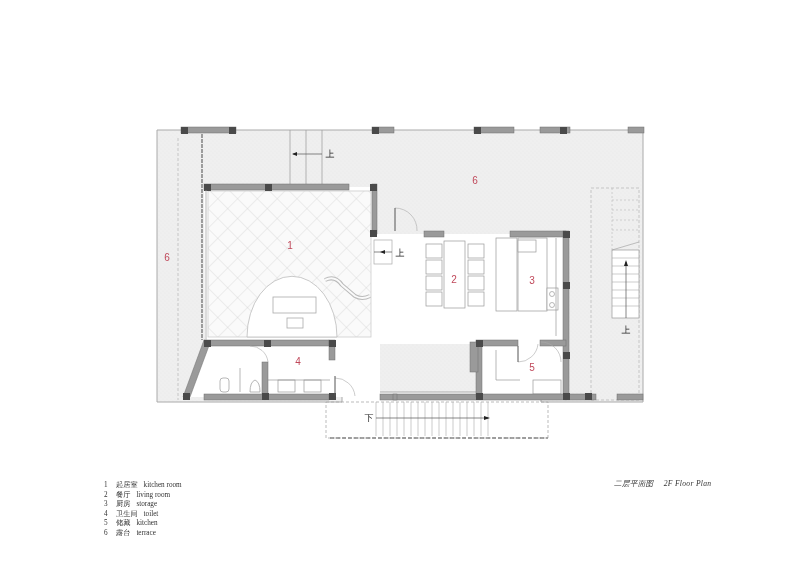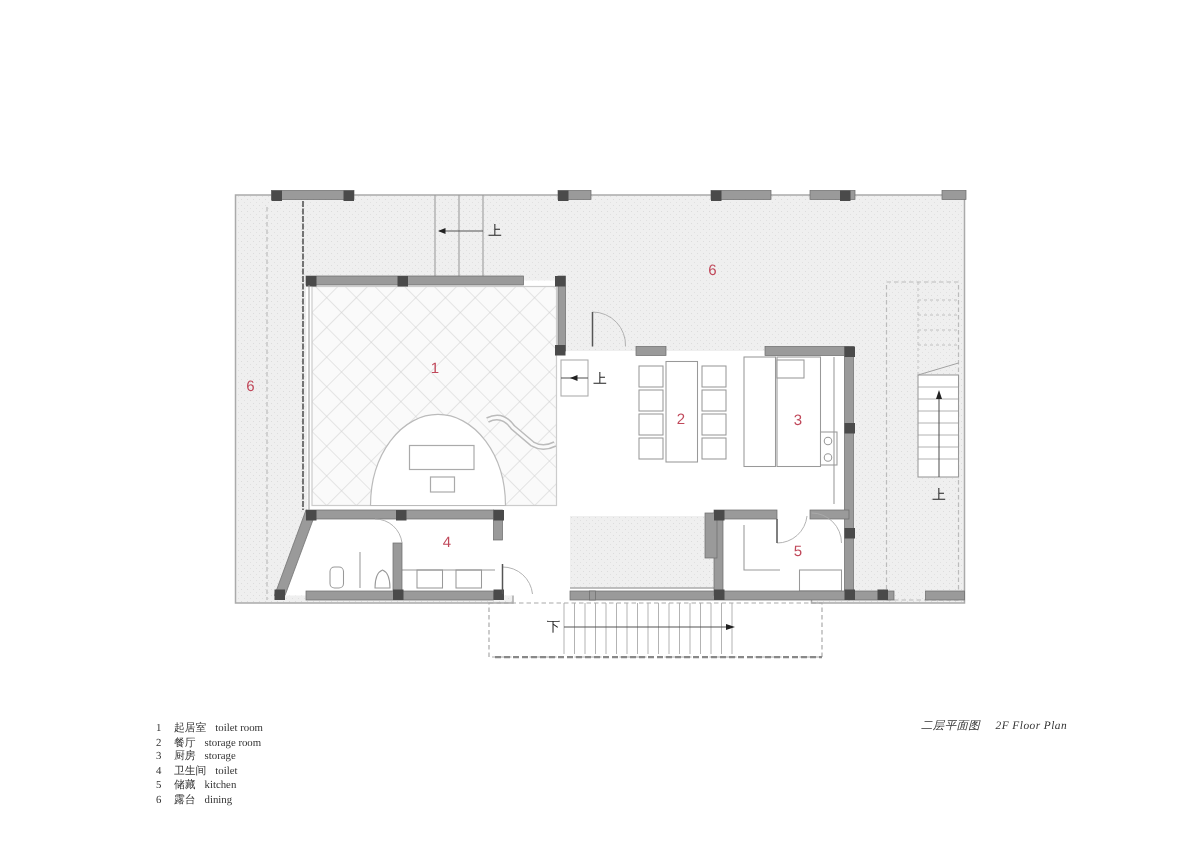--- a/index.html
+++ b/index.html
@@ -247,45 +247,45 @@
     <text class="stair-label" x="400" y="253">上</text>
     <text class="stair-label" x="626" y="330">上</text>
     <text class="stair-label" x="369" y="418">下</text>
   </g>
 </svg>
 
 <div class="legend">
   <div class="legend-row">
     <span class="legend-num">1</span>
     <span>起居室</span>
-    <span>toilet room</span>
+    <span>kitchen room</span>
   </div>
   <div class="legend-row">
     <span class="legend-num">2</span>
     <span>餐厅</span>
-    <span>storage room</span>
+    <span>living room</span>
   </div>
   <div class="legend-row">
     <span class="legend-num">3</span>
     <span>厨房</span>
     <span>storage</span>
   </div>
   <div class="legend-row">
     <span class="legend-num">4</span>
     <span>卫生间</span>
     <span>toilet</span>
   </div>
   <div class="legend-row">
     <span class="legend-num">5</span>
     <span>储藏</span>
     <span>kitchen</span>
   </div>
   <div class="legend-row">
     <span class="legend-num">6</span>
     <span>露台</span>
-    <span>dining</span>
+    <span>terrace</span>
   </div>
 </div>
 
 <div class="title">
   <span>二层平面图</span>
   <span>2F Floor Plan</span>
 </div>
 
 </body></html>

